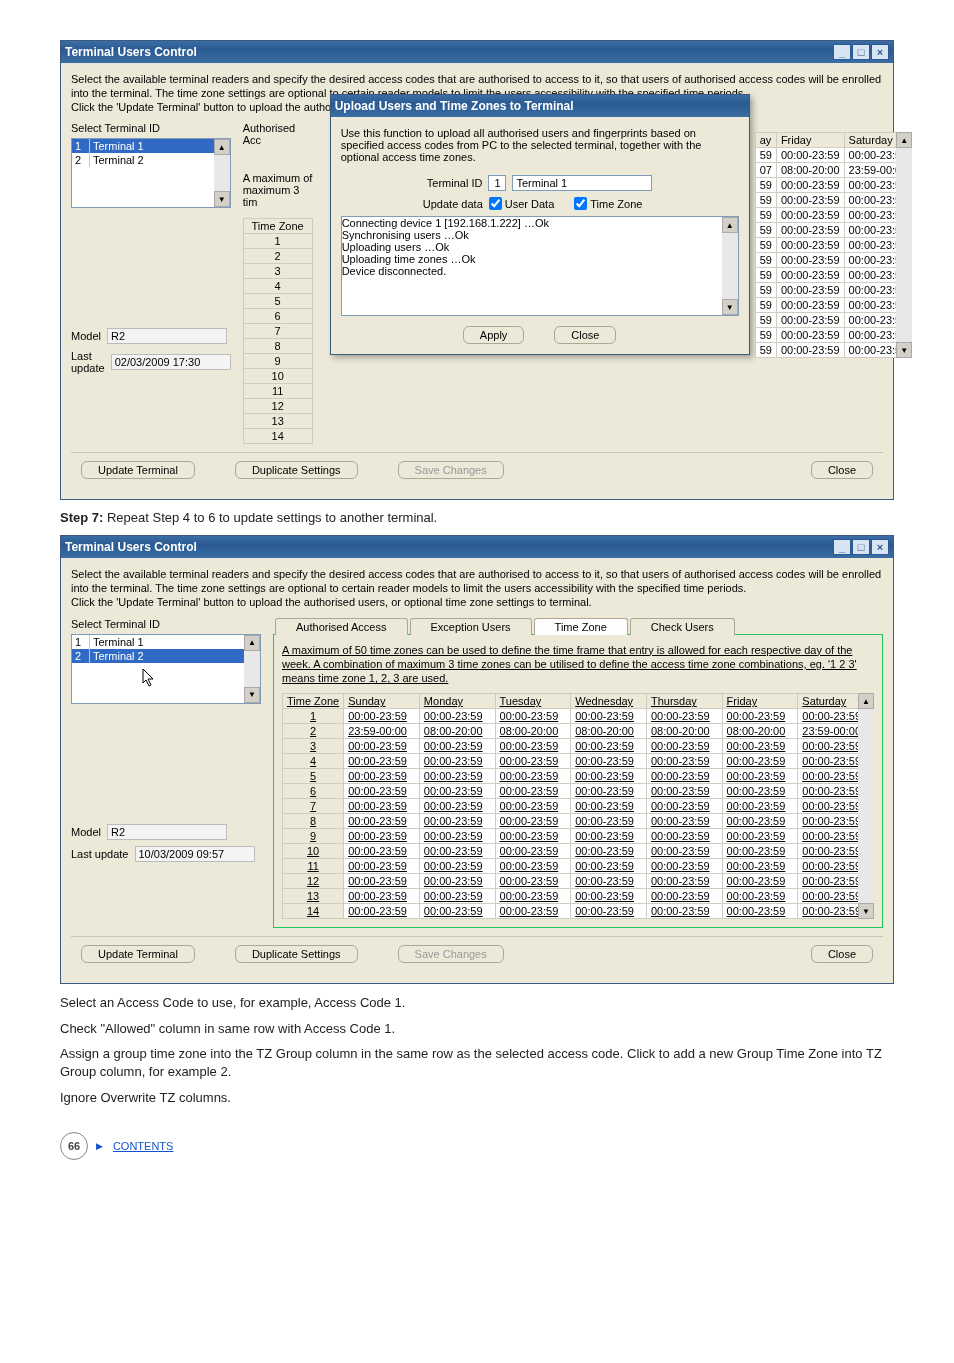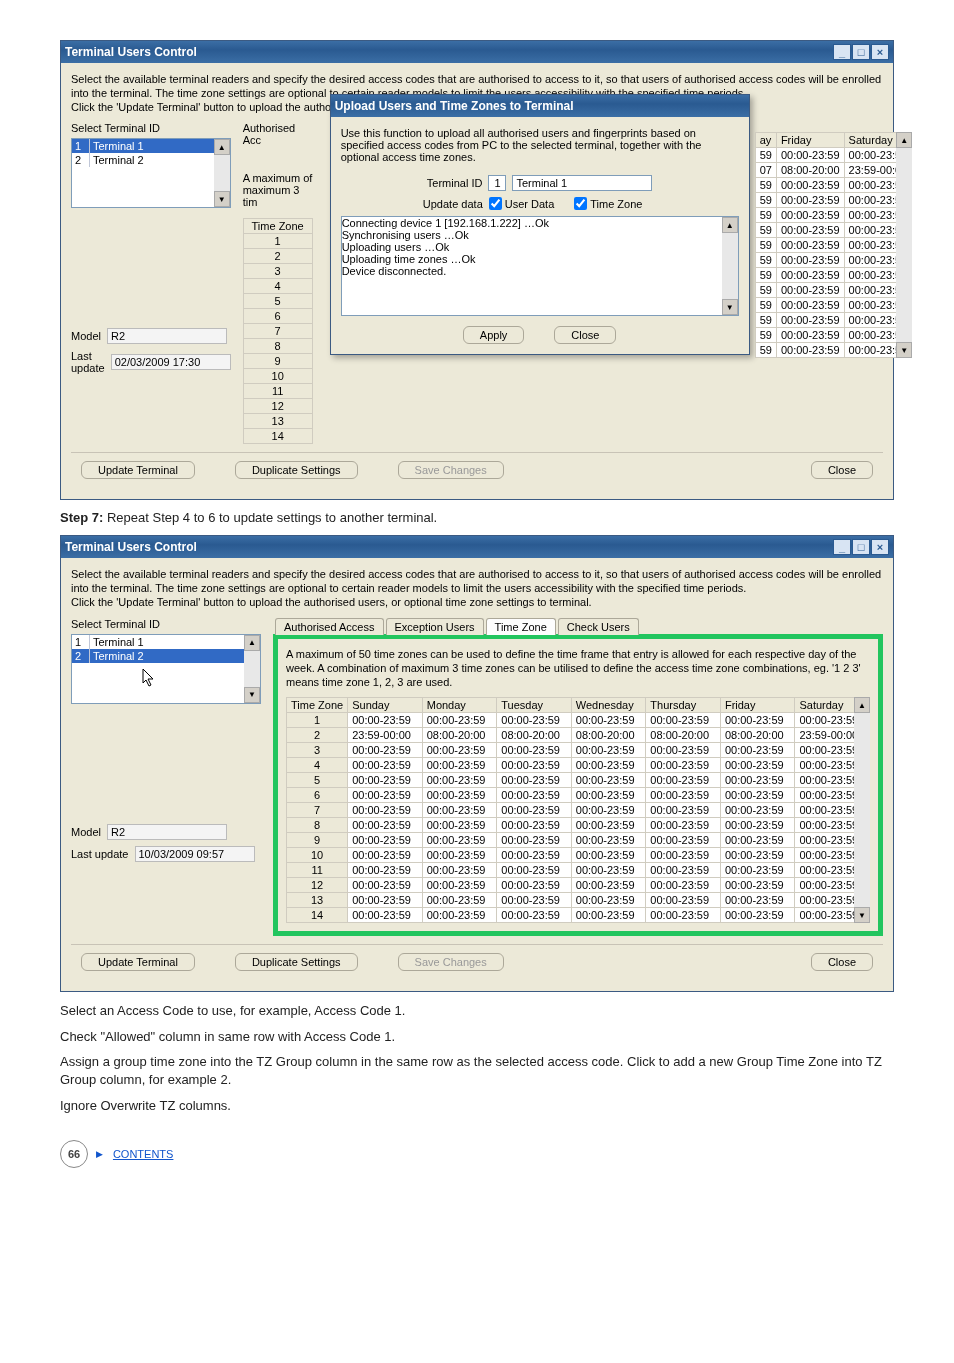--- a/index.html
+++ b/index.html
@@ -26,21 +26,21 @@
   .term-list .item .num { width: 18px; padding: 1px 3px; border-right: 1px solid #c0c7d8; }
   .term-list .item .name { flex: 1; padding: 1px 3px; }
   .term-list .item.selected { background: #316ac5; color: #fff; }
   .term-list .scroll { position: absolute; right: 0; top: 0; bottom: 0; width: 16px; background: #e8e8e8; display: flex; flex-direction: column; justify-content: space-between; }
   .term-list .scroll .arr { height: 16px; background: #d4d0c8; border: 1px solid #aaa; display: flex; align-items: center; justify-content: center; font-size: 8px; }
   .model-row, .last-update-row { display: flex; align-items: center; margin-top: 30px; gap: 6px; }
   .model-row input, .last-update-row input { border: 1px solid #bbb; padding: 1px 3px; font-size: 11px; background: #f4f4f4; width: 120px; }
 
   
   .tabs-header { display: flex; gap: 2px; font-size: 11px; margin-left: 2px; }
-  .tabs-header .tab { border: 1px solid #aca899; border-bottom: none; padding: 2px 8px; background: #ece9d8; border-radius: 3px 3px 0 0; text-align: right; }
+  .tabs-header .tab { border: 1px solid #aca899; border-bottom: none; padding: 2px 20px; background: #ece9d8; border-radius: 3px 3px 0 0; text-align: right; }
   .tabs-header .tab.active { background: #fdfdfd; position: relative; z-index: 2; }
 
   
   .right-col { flex: 1; position: relative; }
   .tab-desc { margin-bottom: 8px; line-height: 1.3; }
 
   
   table.tz { border: 1px solid #aca899; background: #fff; width: 100%; border-collapse: collapse; font-size: 11px; }
   table.tz th, table.tz td { border: 1px solid #d0ccc0; padding: 1px 4px; text-align: left; white-space: nowrap; }
   table.tz th { background: #ece9d8; font-weight: normal; }
@@ -377,21 +377,21 @@
           </div>
         </div>
 
         <div class="right-col">
           <div class="tabs-header">
             <div class="tab">Authorised Access</div>
             <div class="tab">Exception Users</div>
             <div class="tab active">Time Zone</div>
             <div class="tab">Check Users</div>
           </div>
-          <div style="border:5px solid #22c55e; padding:8px; background:#ece9d8; margin-top:-1px;">
+          <div style="border:1px solid #22c55e; padding:8px; background:#ece9d8; margin-top:-1px;text-decoration:underline;">
             <div class="tab-desc">A maximum of 50 time zones can be used to define the time frame that entry is allowed for each respective day of the week. A combination of maximum 3 time zones can be utilised to define the access time zone combinations, eg. '1 2 3' means time zone 1, 2, 3 are used.</div>
             <div class="table-wrap">
               <table class="tz">
                 <thead>
                     <tr id="w2-head">
                       <th class="tzcol">Time Zone</th>
                       <th>Sunday</th>
                       <th>Monday</th>
                       <th>Tuesday</th>
                       <th>Wednesday</th>

